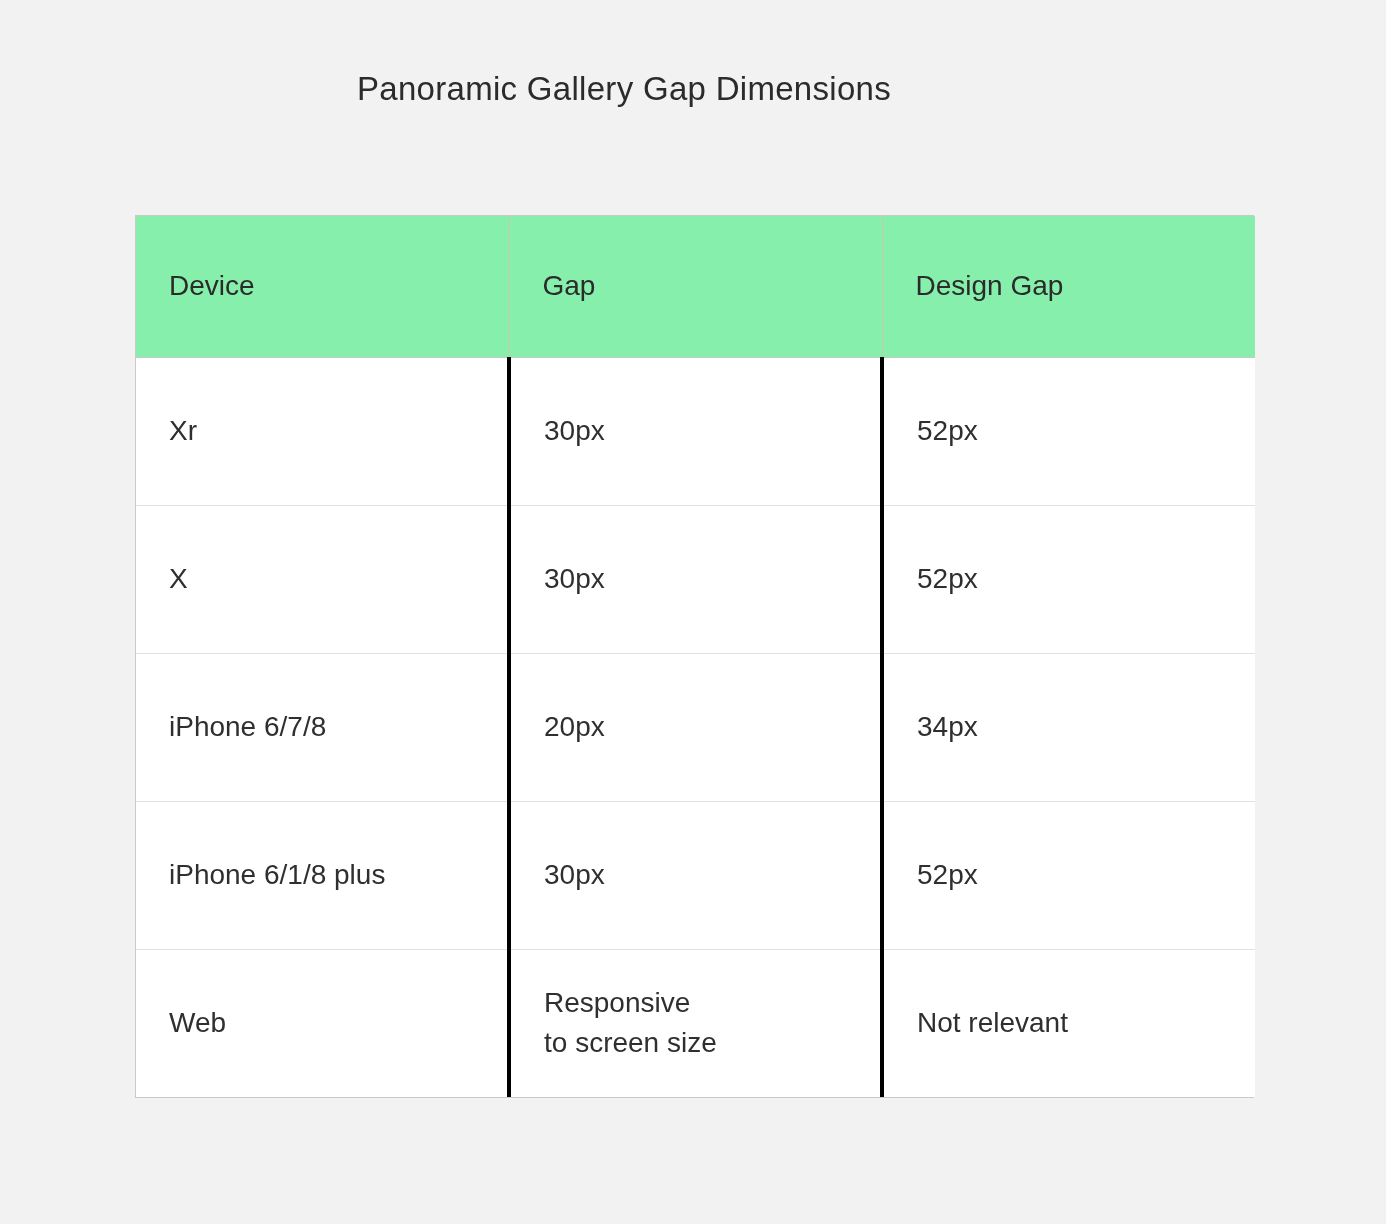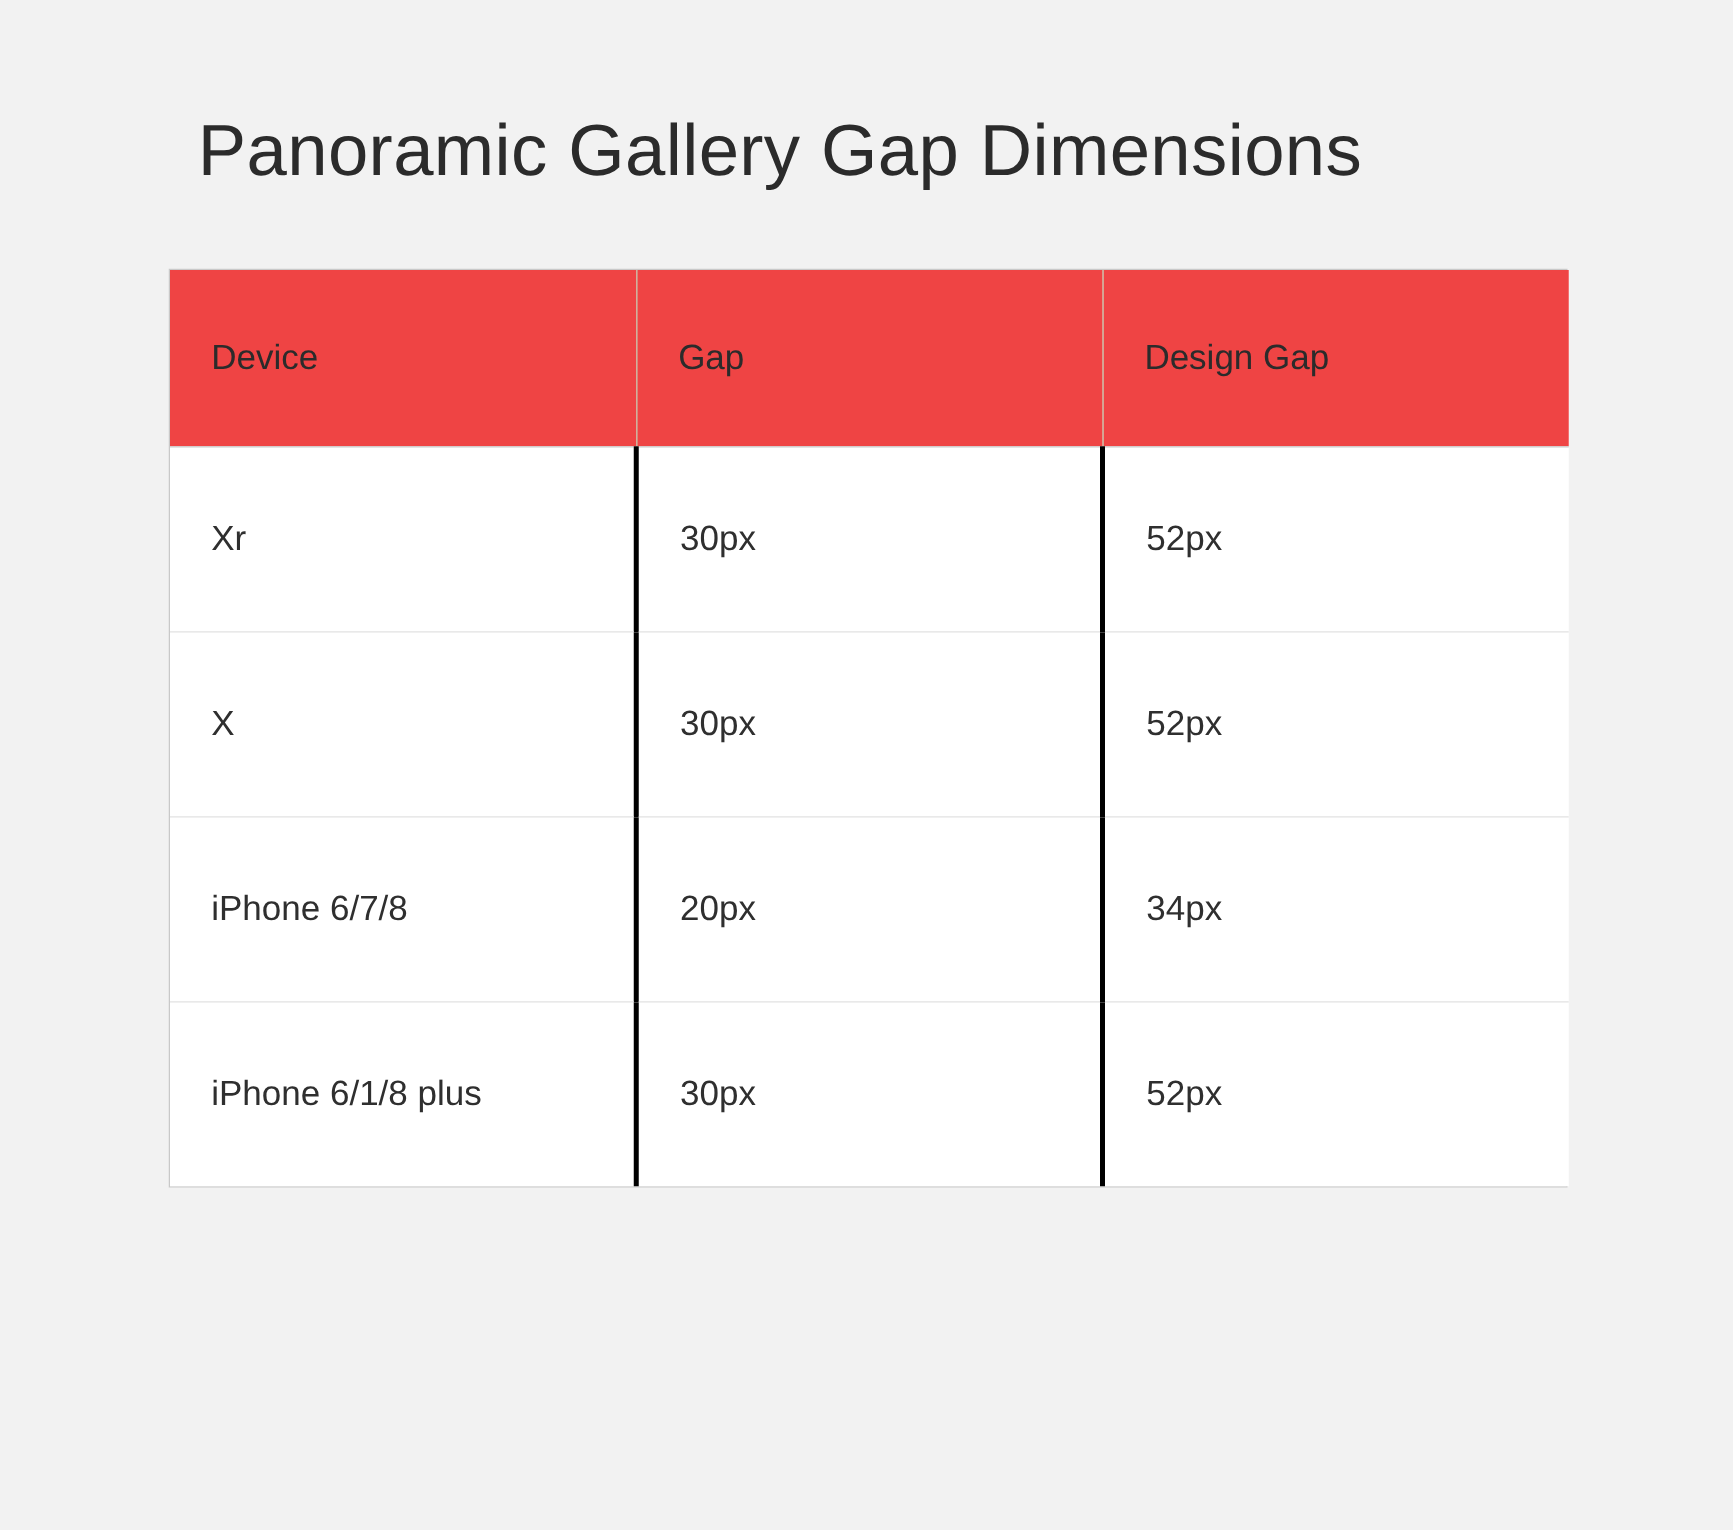--- a/index.html
+++ b/index.html
@@ -21,21 +21,21 @@
     box-sizing: border-box;
   }
 
   .page-title {
     position: absolute;
     left: 0;
     top: 47px;
     width: 1248px;
     text-align: center;
     font-family: "Liberation Sans", sans-serif;
-    font-size: 58px;
+    font-size: 33px;
     font-weight: 400;
     letter-spacing: 0.3px;
     color: #2b2b2b;
     line-height: 1.2;
     white-space: nowrap;
   }
 
   .table-wrap {
     position: absolute;
     left: 135px;
@@ -52,21 +52,21 @@
     border-collapse: collapse;
     table-layout: fixed;
     background: #ffffff;
   }
 
   table.gap-table col.c1 { width: 373px; }
   table.gap-table col.c2 { width: 373px; }
   table.gap-table col.c3 { width: 373px; }
 
   table.gap-table th {
-    background: #ef4444;
+    background: #86efac;
     height: 141px;
     padding: 0 0 0 33px;
     text-align: left;
     vertical-align: middle;
     font-family: "Liberation Sans", sans-serif;
     font-size: 28px;
     font-weight: 400;
     color: #2b2b2b;
     border-right: 1px solid #c6c9ae;
     border-bottom: 1px solid #c9c9c9;
@@ -131,17 +131,23 @@
         <tr>
           <td>iPhone 6/7/8</td>
           <td>20px</td>
           <td>34px</td>
         </tr>
         <tr>
           <td>iPhone 6/1/8 plus</td>
           <td>30px</td>
           <td>52px</td>
         </tr>
+        <tr>
+          <td>Web</td>
+          <td class="cell-multiline">Responsive
+to screen size</td>
+          <td>Not relevant</td>
+        </tr>
       </tbody>
     </table>
   </div>
 
 </div>
 
 </body></html>

